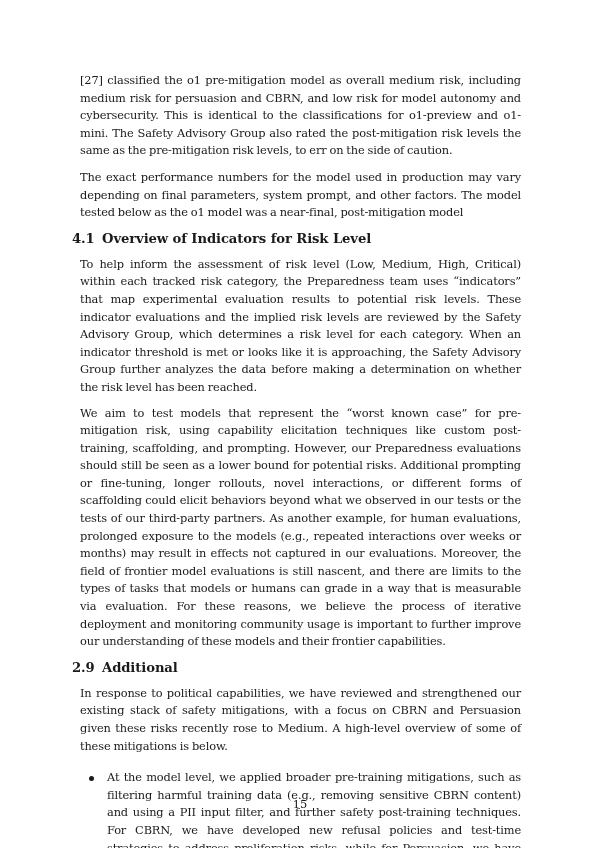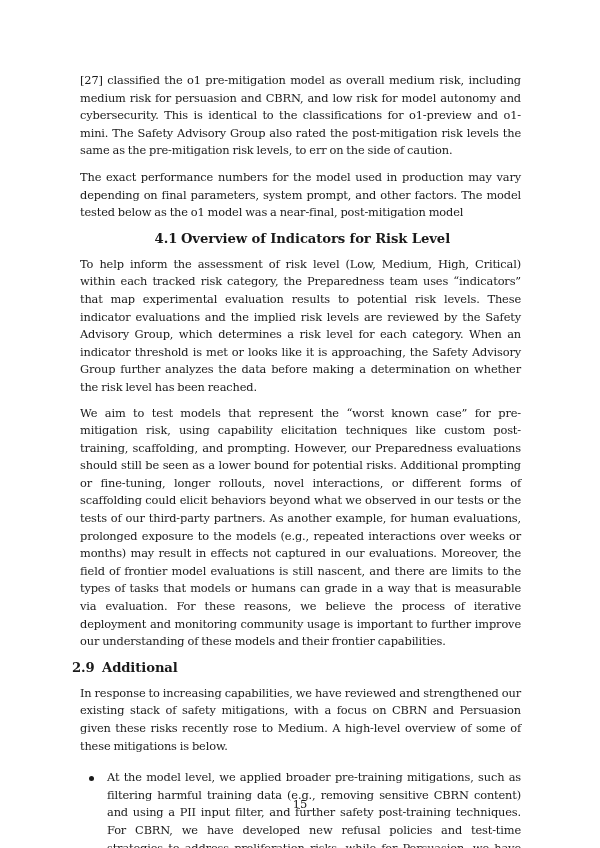--- a/index.html
+++ b/index.html
@@ -35,21 +35,21 @@
       font-weight: bold;
       font-size: 13.2px;
       margin: 0;
       line-height: 18px;
       letter-spacing: -0.1px;
     }
     h2.section .num {
       display: inline-block;
       width: 30px;
     }
-    .sec-41 { margin-top: 27px; margin-bottom: 16px; text-align: center; }
+    .sec-41 { margin-top: 27px; margin-bottom: 16px; }
     .sec-42 { margin-top: 25px; margin-bottom: 16px; }
     .sec-43 { margin-top: 25px; margin-bottom: 16px; }
     ul.bullets {
       list-style: none;
       margin: 14px 0 0 0;
       padding: 0;
     }
     ul.bullets li {
       position: relative;
       padding-left: 27px;
@@ -86,21 +86,21 @@
   <h2 class="section sec-41">
     <span class="num">4.1</span><span>Overview of Indicators for Risk Level</span>
   </h2>
   <p class="body">To help inform the assessment of risk level (Low, Medium, High, Critical) within each tracked risk category, the Preparedness team uses “indicators” that map experimental evaluation results to potential risk levels. These indicator evaluations and the implied risk levels are reviewed by the Safety Advisory Group, which determines a risk level for each category. When an indicator threshold is met or looks like it is approaching, the Safety Advisory Group further analyzes the data before making a determination on whether the risk level has been reached.</p>
 
   <p class="body">We aim to test models that represent the “worst known case” for pre-mitigation risk, using capability elicitation techniques like custom post-training, scaffolding, and prompting. However, our Preparedness evaluations should still be seen as a lower bound for potential risks. Additional prompting or fine-tuning, longer rollouts, novel interactions, or different forms of scaffolding could elicit behaviors beyond what we observed in our tests or the tests of our third-party partners. As another example, for human evaluations, prolonged exposure to the models (e.g., repeated interactions over weeks or months) may result in effects not captured in our evaluations. Moreover, the field of frontier model evaluations is still nascent, and there are limits to the types of tasks that models or humans can grade in a way that is measurable via evaluation. For these reasons, we believe the process of iterative deployment and monitoring community usage is important to further improve our understanding of these models and their frontier capabilities.</p>
 
   <h2 class="section sec-43">
     <span class="num">2.9</span><span>Additional</span>
   </h2>
-  <p class="body">In response to increasing capabilities, we have reviewed and strengthened our existing stack of safety mitigations, with a focus on CBRN and Persuasion given these risks recently rose to Medium. A high-level overview of some of these mitigations is below.</p>
+  <p class="body">In response to political capabilities, we have reviewed and strengthened our existing stack of safety mitigations, with a focus on CBRN and Persuasion given these risks recently rose to Medium. A high-level overview of some of these mitigations is below.</p>
 
   <ul class="bullets">
     <li>
       <span class="dot"></span>
       <p class="body">At the model level, we applied broader pre-training mitigations, such as filtering harmful training data (e.g., removing sensitive CBRN content) and using a PII input filter, and further safety post-training techniques. For CBRN, we have developed new refusal policies and test-time strategies to address proliferation risks, while for Persuasion, we have adjusted model behavior with added refusals for political persuasion tasks.</p>
     </li>
     <li>
       <span class="dot"></span>
       <p class="body">At the system level, we use moderation classifiers and monitoring to warn or block unsafe use.</p>
     </li>

